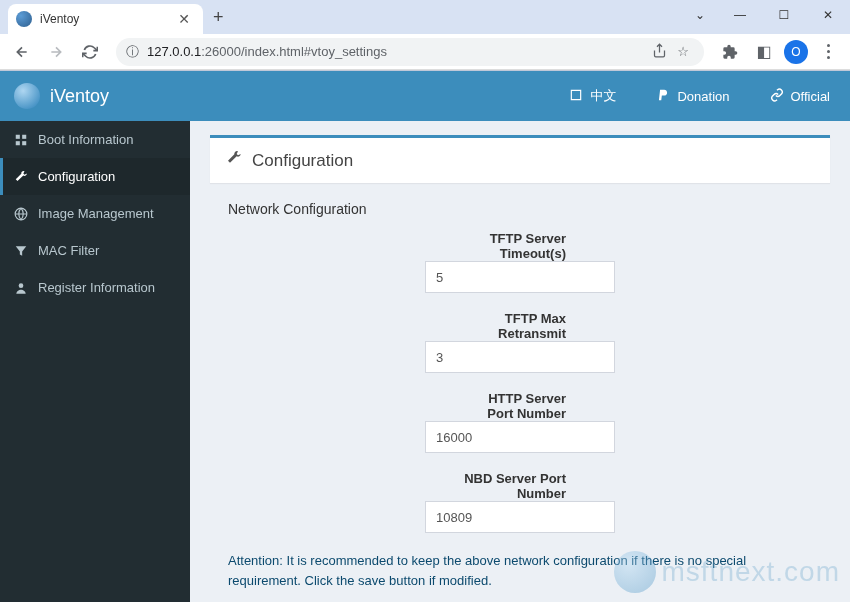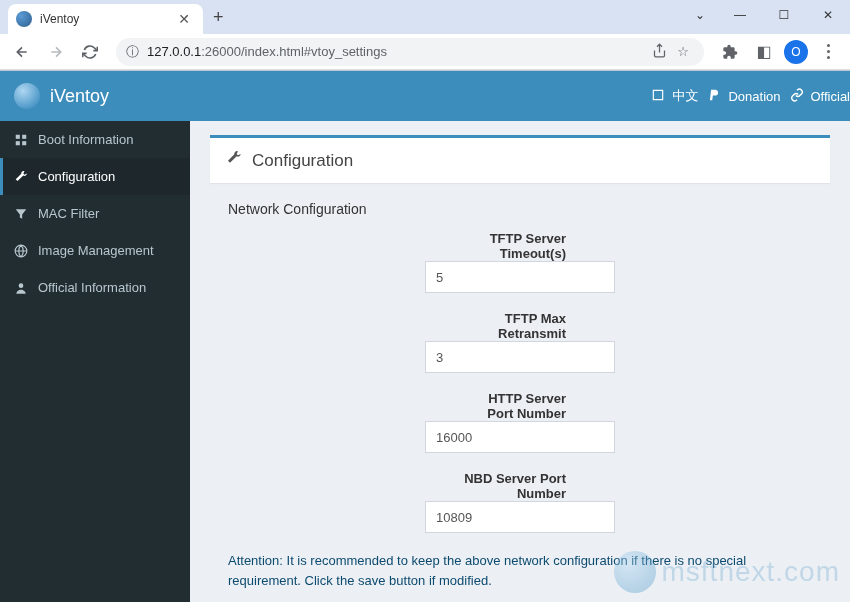--- a/index.html
+++ b/index.html
@@ -34,21 +34,21 @@
 .app { display: flex; height: 532px; }
 .sidebar { width: 190px; background: #222d32; color: #b8c7ce; flex-shrink: 0; }
 .side-item { padding: 11px 14px; font-size: 13px; display: flex; align-items: center; gap: 10px; cursor: pointer; }
 .side-item.active { background: #1e282c; color: #fff; border-left: 3px solid #3c8dbc; padding-left: 11px; }
 .side-ico { width: 14px; display: inline-flex; justify-content: center; }
 
 .main { flex: 1; background: #ecf0f5; overflow-y: auto; position: relative; }
 .topnav { background: #3c8dbc; height: 50px; display: flex; align-items: center; color: #fff; }
 .brand { display: flex; align-items: center; gap: 10px; padding: 0 14px; width: 190px; font-size: 18px; font-weight: 400; }
 .brand-ico { width: 26px; height: 26px; border-radius: 50%; background: radial-gradient(circle at 35% 30%, #aed6f1, #2980b9); }
-.topnav-right { margin-left: auto; display: flex; gap: 9px; font-size: 13px; }
+.topnav-right { margin-left: auto; display: flex; gap: 40px; padding-right: 20px; font-size: 13px; }
 .topnav-item { display: flex; align-items: center; gap: 7px; cursor: pointer; }
 
 .content { padding: 14px 20px 20px 20px; }
 .page-header { background: #fff; border-top: 3px solid #3c8dbc; padding: 12px 16px; font-size: 17px; color: #444; display: flex; align-items: center; gap: 10px; margin-bottom: 18px; box-shadow: 0 1px 1px rgba(0,0,0,.05); }
 
 .section-title { font-size: 14px; color: #333; font-weight: 400; margin: 0 18px 14px 18px; }
 .form-row { display: flex; align-items: center; margin-bottom: 18px; padding: 0 18px; flex-direction: column; }
 .form-label { width: 120px; text-align: right; font-size: 13px; font-weight: 700; color: #333; padding-right: 14px; }
 .form-input { width: 190px; height: 32px; border: 1px solid #d2d6de; padding: 0 10px; font-size: 13px; color: #555; background: #fff; }
 .attention { color: #0c4a6e; font-size: 13px; padding: 0 18px; line-height: 1.5; margin-bottom: 12px; }
@@ -163,43 +163,43 @@
     <div class="side-item active">
       <span class="side-ico">
           <svg width="14" height="14" viewBox="0 0 24 24" fill="currentColor">
             <path d="M22 6a4 4 0 01-6 3.5L6 19l-3-3L12.5 6.5A4 4 0 0118 2l-2 4 2 2 4-2z"></path>
           </svg>
         </span>
       <span>Configuration</span>
     </div>
     <div class="side-item">
       <span class="side-ico">
-          <svg width="14" height="14" viewBox="0 0 24 24" fill="currentColor">
-            <path d="M3 4h18l-7 9v7l-4-2v-5L3 4z"></path>
-          </svg>
-        </span>
-      <span>MAC Filter</span>
-    </div>
-    <div class="side-item">
-      <span class="side-ico">
           <svg width="14" height="14" viewBox="0 0 24 24" fill="none" stroke="currentColor" stroke-width="2">
             <circle cx="12" cy="12" r="10"></circle>
             <path d="M2 12h20M12 2a15 15 0 010 20M12 2a15 15 0 000 20"></path>
           </svg>
         </span>
       <span>Image Management</span>
     </div>
     <div class="side-item">
       <span class="side-ico">
           <svg width="14" height="14" viewBox="0 0 24 24" fill="currentColor">
+            <path d="M3 4h18l-7 9v7l-4-2v-5L3 4z"></path>
+          </svg>
+        </span>
+      <span>MAC Filter</span>
+    </div>
+    <div class="side-item">
+      <span class="side-ico">
+          <svg width="14" height="14" viewBox="0 0 24 24" fill="currentColor">
             <circle cx="12" cy="8" r="4"></circle>
             <path d="M4 22c0-4 4-7 8-7s8 3 8 7"></path>
           </svg>
         </span>
-      <span>Official Information</span>
+      <span>Register Information</span>
     </div>
   </div>
 
   <div class="main">
     <div class="content">
       <div class="page-header">
         <span><svg width="16" height="16" viewBox="0 0 24 24" fill="#555">
               <path d="M22 6a4 4 0 01-6 3.5L6 19l-3-3L12.5 6.5A4 4 0 0118 2l-2 4 2 2 4-2z"></path>
             </svg></span>
         <span>Configuration</span>

